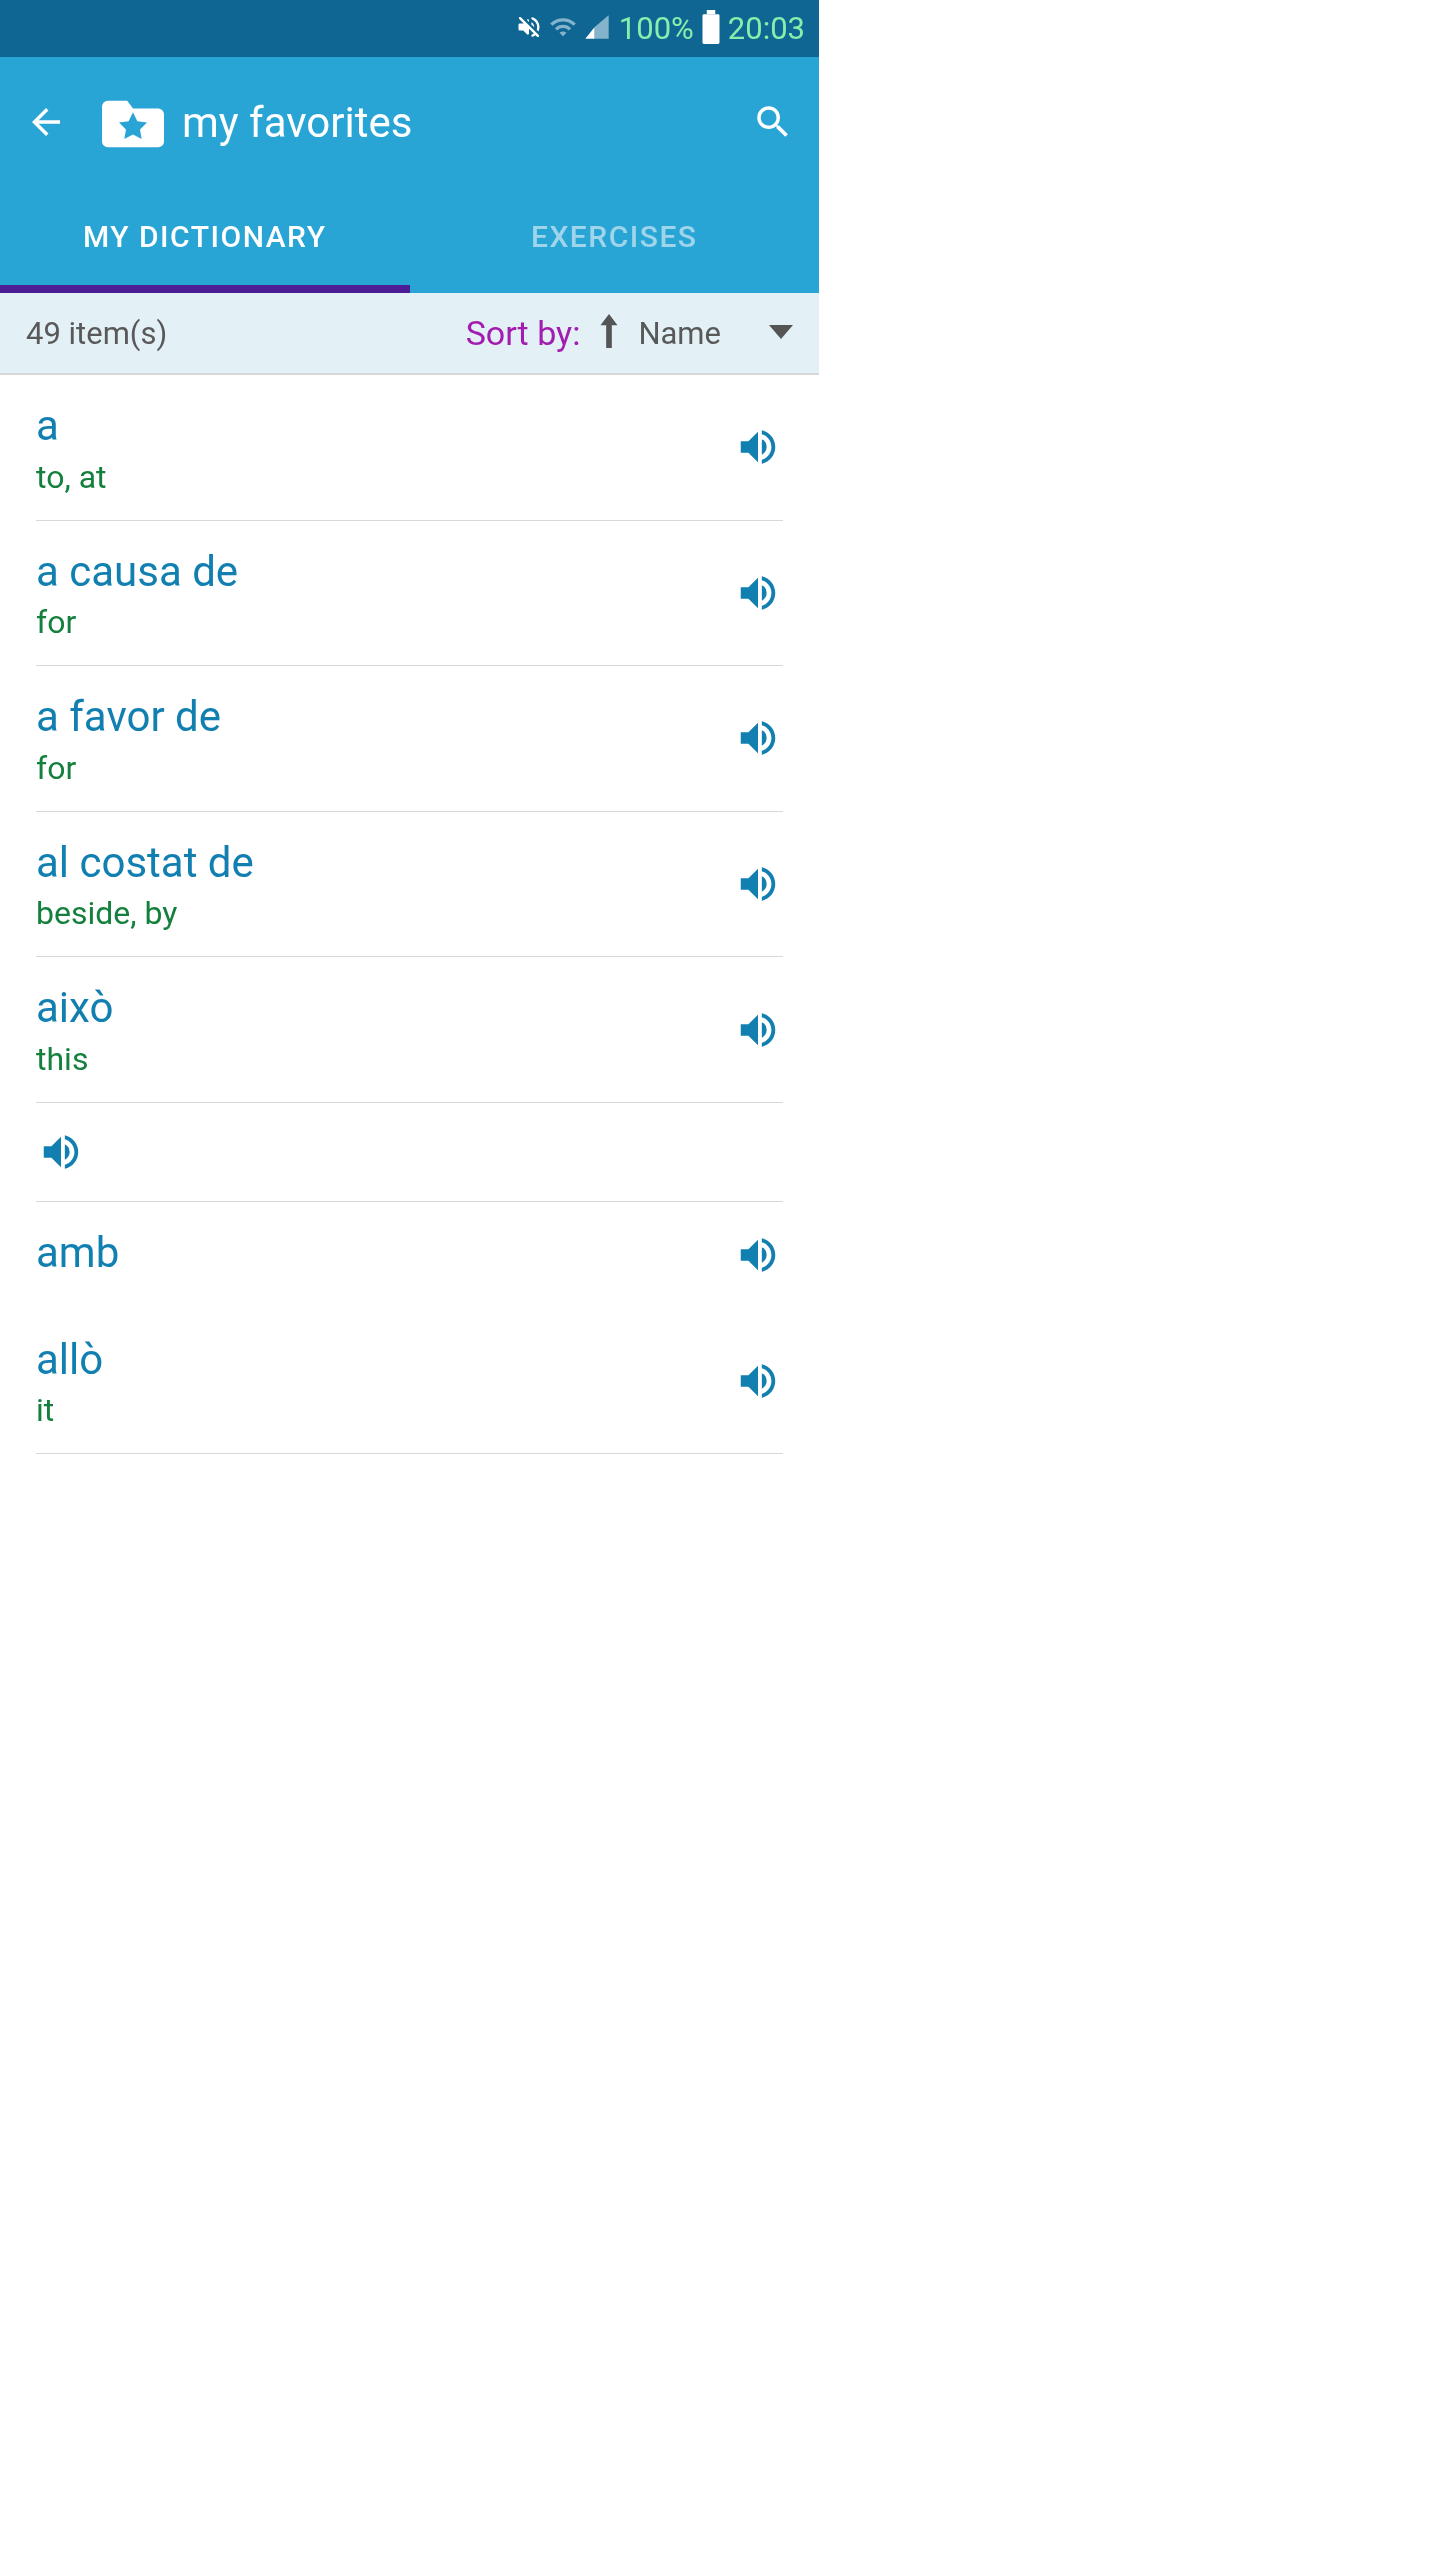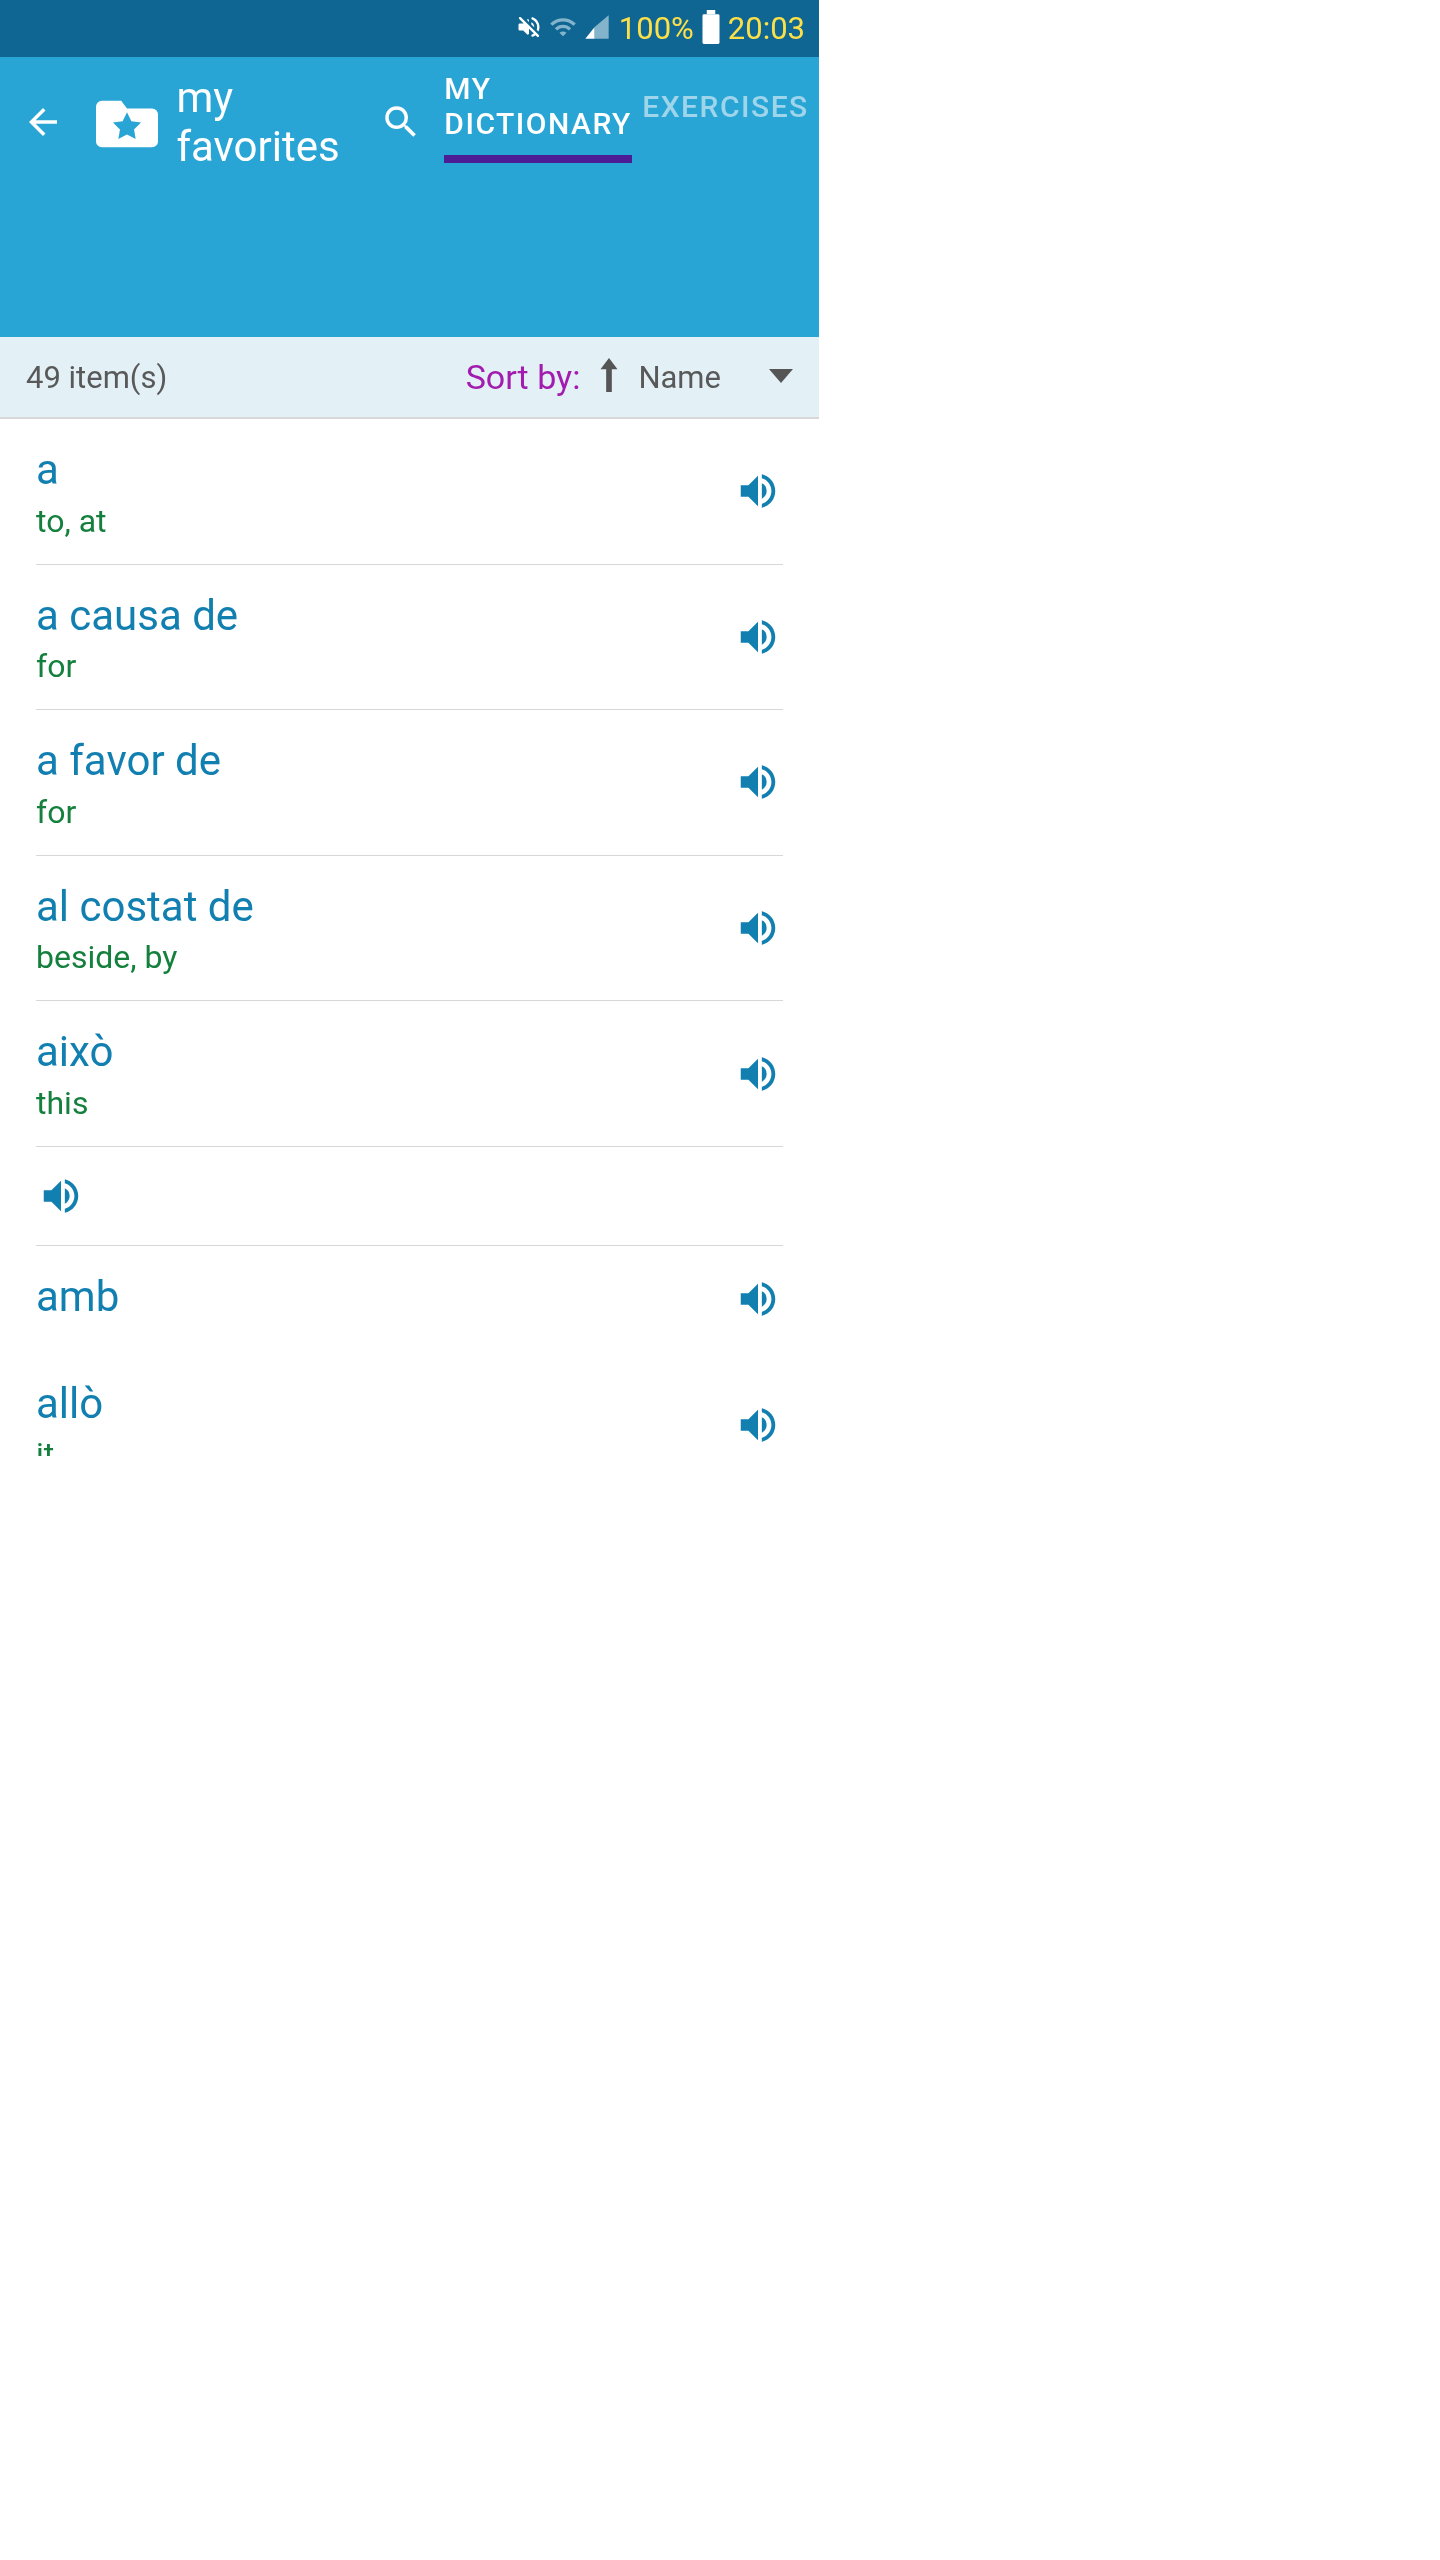--- a/index.html
+++ b/index.html
@@ -24,27 +24,27 @@
       gap: 8px;
       color: #fff;
     }
     .status-icons {
       display: flex;
       align-items: center;
       gap: 6px;
     }
     .status-text {
       font-size: 31px;
-      color: #fde047;
+      color: #86efac;
     }
     .header {
       background: #29A5D5;
-      height: 280px;
-      display: flex;
-      flex-direction: row;
+      height: 236px;
+      display: flex;
+      flex-direction: column;
     }
     .header-top {
       display: flex;
       align-items: center;
       height: 130px;
       padding: 0 22px;
     }
     .back-button {
       width: 48px;
       height: 48px;

